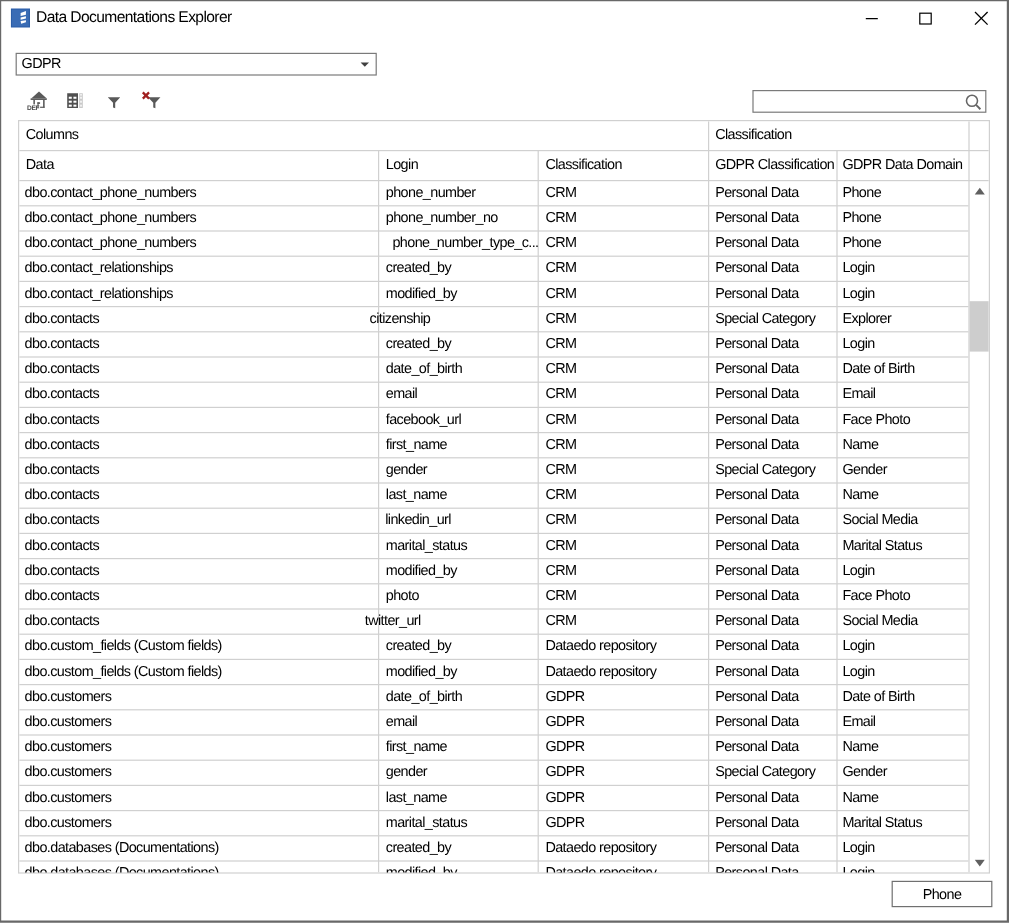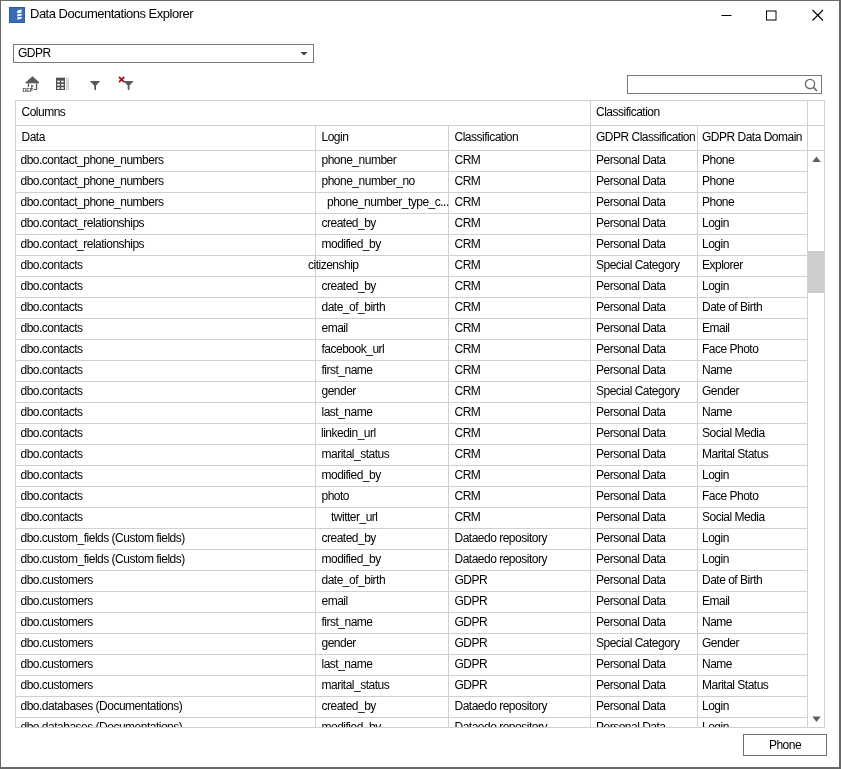--- a/index.html
+++ b/index.html
@@ -232,21 +232,21 @@
     </div>
 <div class="row" style="top:385px">
       <span style="left:4.5px">dbo.contacts</span>
       <span style="left:305.5px">photo</span>
       <span style="left:438.5px">CRM</span>
       <span style="left:580px">Personal Data</span>
       <span style="left:686px">Face Photo</span>
     </div>
 <div class="row" style="top:406px">
       <span style="left:4.5px">dbo.contacts</span>
-      <span style="left:315px">twitter_url</span>
+      <span style="left:288px">twitter_url</span>
       <span style="left:438.5px">CRM</span>
       <span style="left:580px">Personal Data</span>
       <span style="left:686px">Social Media</span>
     </div>
 <div class="row" style="top:427px">
       <span style="left:4.5px">dbo.custom_fields (Custom fields)</span>
       <span style="left:305.5px">created_by</span>
       <span style="left:438.5px">Dataedo repository</span>
       <span style="left:580px">Personal Data</span>
       <span style="left:686px">Login</span>

